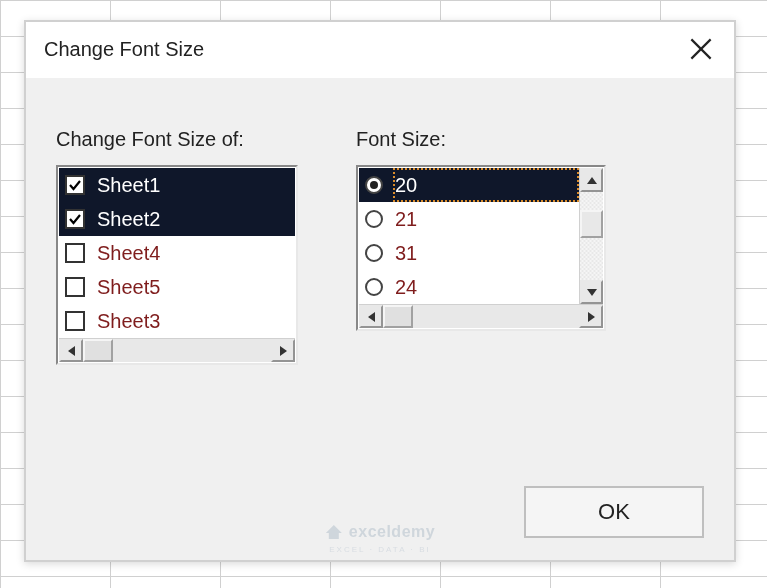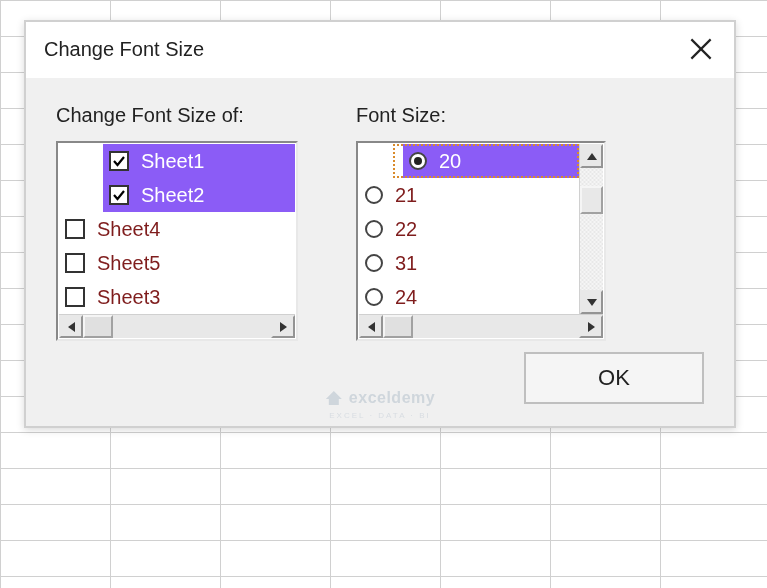--- a/index.html
+++ b/index.html
@@ -19,21 +19,21 @@
         linear-gradient(#d0d0d0 1px, transparent 1px),
         linear-gradient(90deg, #d0d0d0 1px, transparent 1px);
       background-size: 110px 36px;
       background-color: #fff;
     }
     .dialog {
       position: absolute;
       left: 24px;
       top: 20px;
       width: 712px;
-      height: 408px;
+      height: 542px;
       background: #fff;
       border: 2px solid #d0d0d0;
       box-shadow: 0 2px 8px rgba(0,0,0,0.15);
       display: flex;
       flex-direction: column;
       justify-content: center;
     }
     .titlebar {
       display: flex;
       justify-content: space-between;
@@ -61,20 +61,21 @@
       position: relative;
     }
     .columns {
       display: flex;
       gap: 58px;
     }
     .col-label {
       font-size: 20px;
       color: #222;
       margin-bottom: 14px;
+      margin-top: 24px;
     }
     .listbox-frame {
       border-top: 2px solid #888;
       border-left: 2px solid #888;
       border-right: 2px solid #e8e8e8;
       border-bottom: 2px solid #e8e8e8;
       background: #fff;
       width: 242px;
       padding: 1px;
     }
@@ -87,23 +88,22 @@
     .list-row {
       height: 34px;
       display: flex;
       align-items: center;
       gap: 12px;
       padding-left: 6px;
       font-size: 20px;
       color: #7f1d1d;
     }
     .list-row.selected-blue {
-      background: #8b5cf6;
+      background: #0f172a;
       color: #fff;
-      margin-left: 44px;
     }
     .check-box {
       width: 20px;
       height: 20px;
       border: 2px solid #333;
       background: #fff;
       display: flex;
       align-items: center;
       justify-content: center;
       flex-shrink: 0;
@@ -311,24 +311,20 @@
               <div class="focus-ring"></div>
               <div class="list-row selected-blue">
                 <span class="radio-circle">
                     <span class="dot"></span>
                   </span>
                 <span>20</span>
               </div>
               <div class="list-row">
                 <span class="radio-circle"></span>
                 <span>21</span>
-              </div>
-              <div class="list-row">
-                <span class="radio-circle"></span>
-                <span>22</span>
               </div>
               <div class="list-row">
                 <span class="radio-circle"></span>
                 <span>31</span>
               </div>
               <div class="list-row">
                 <span class="radio-circle"></span>
                 <span>24</span>
               </div>
             </div>

